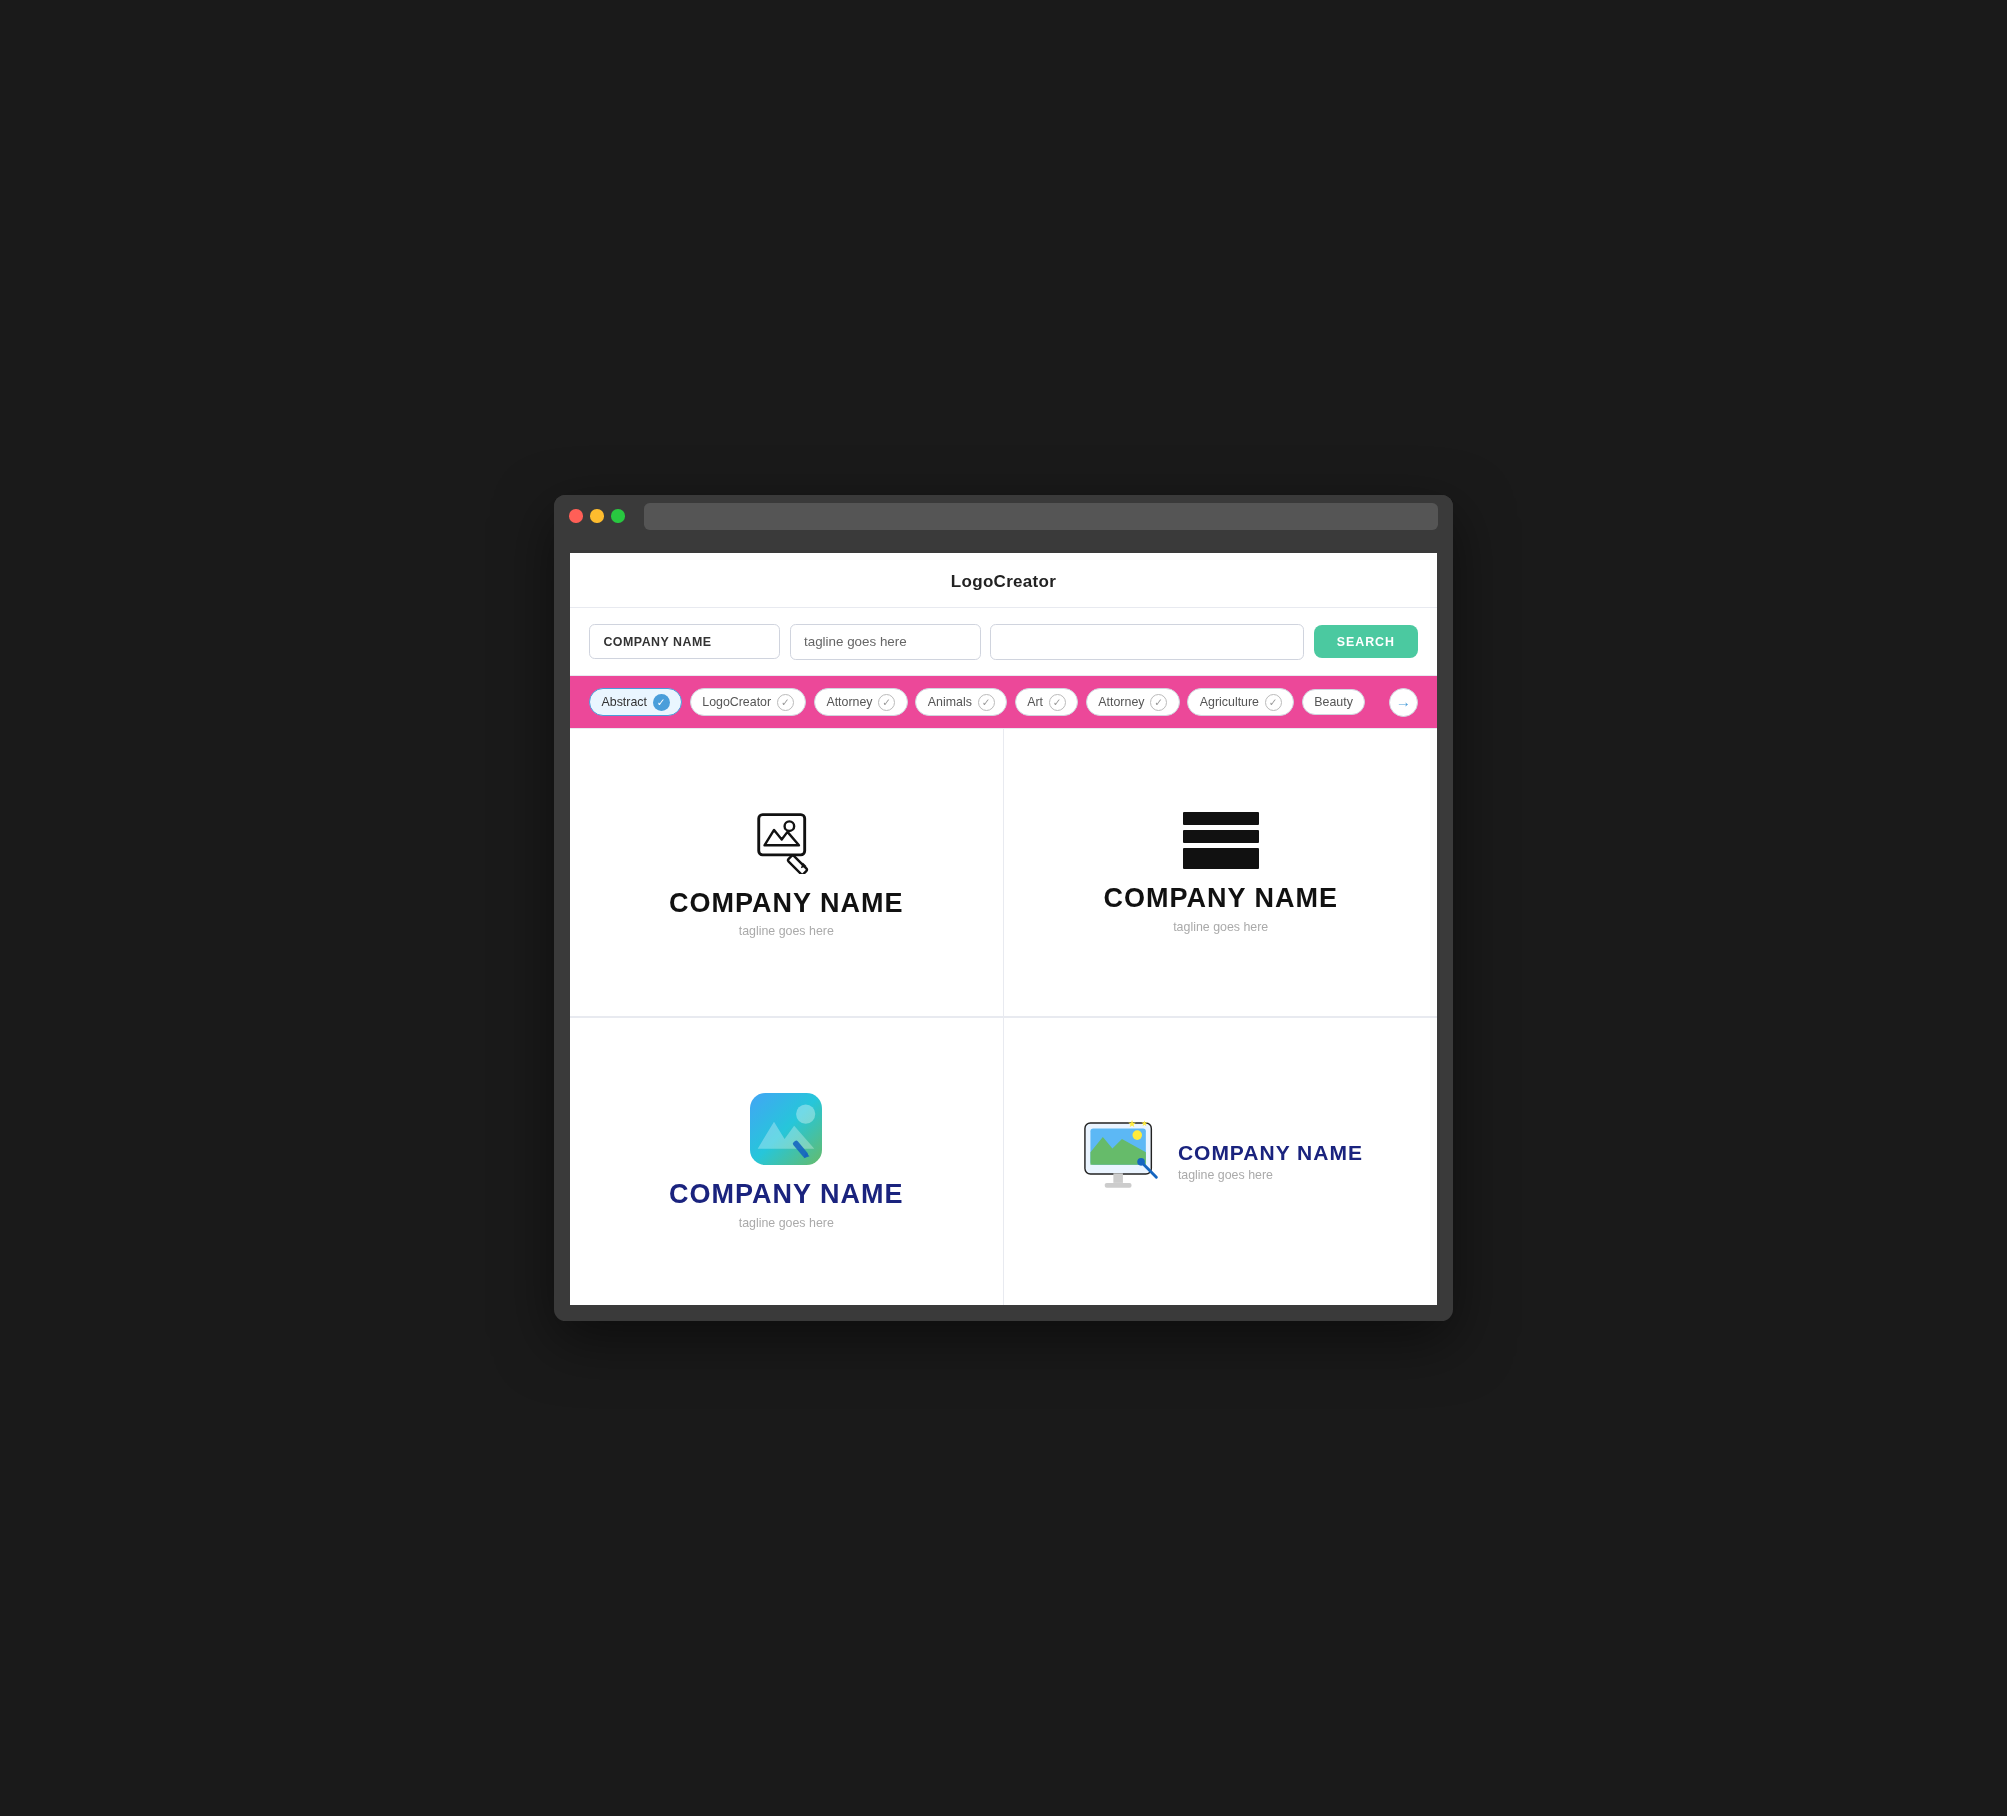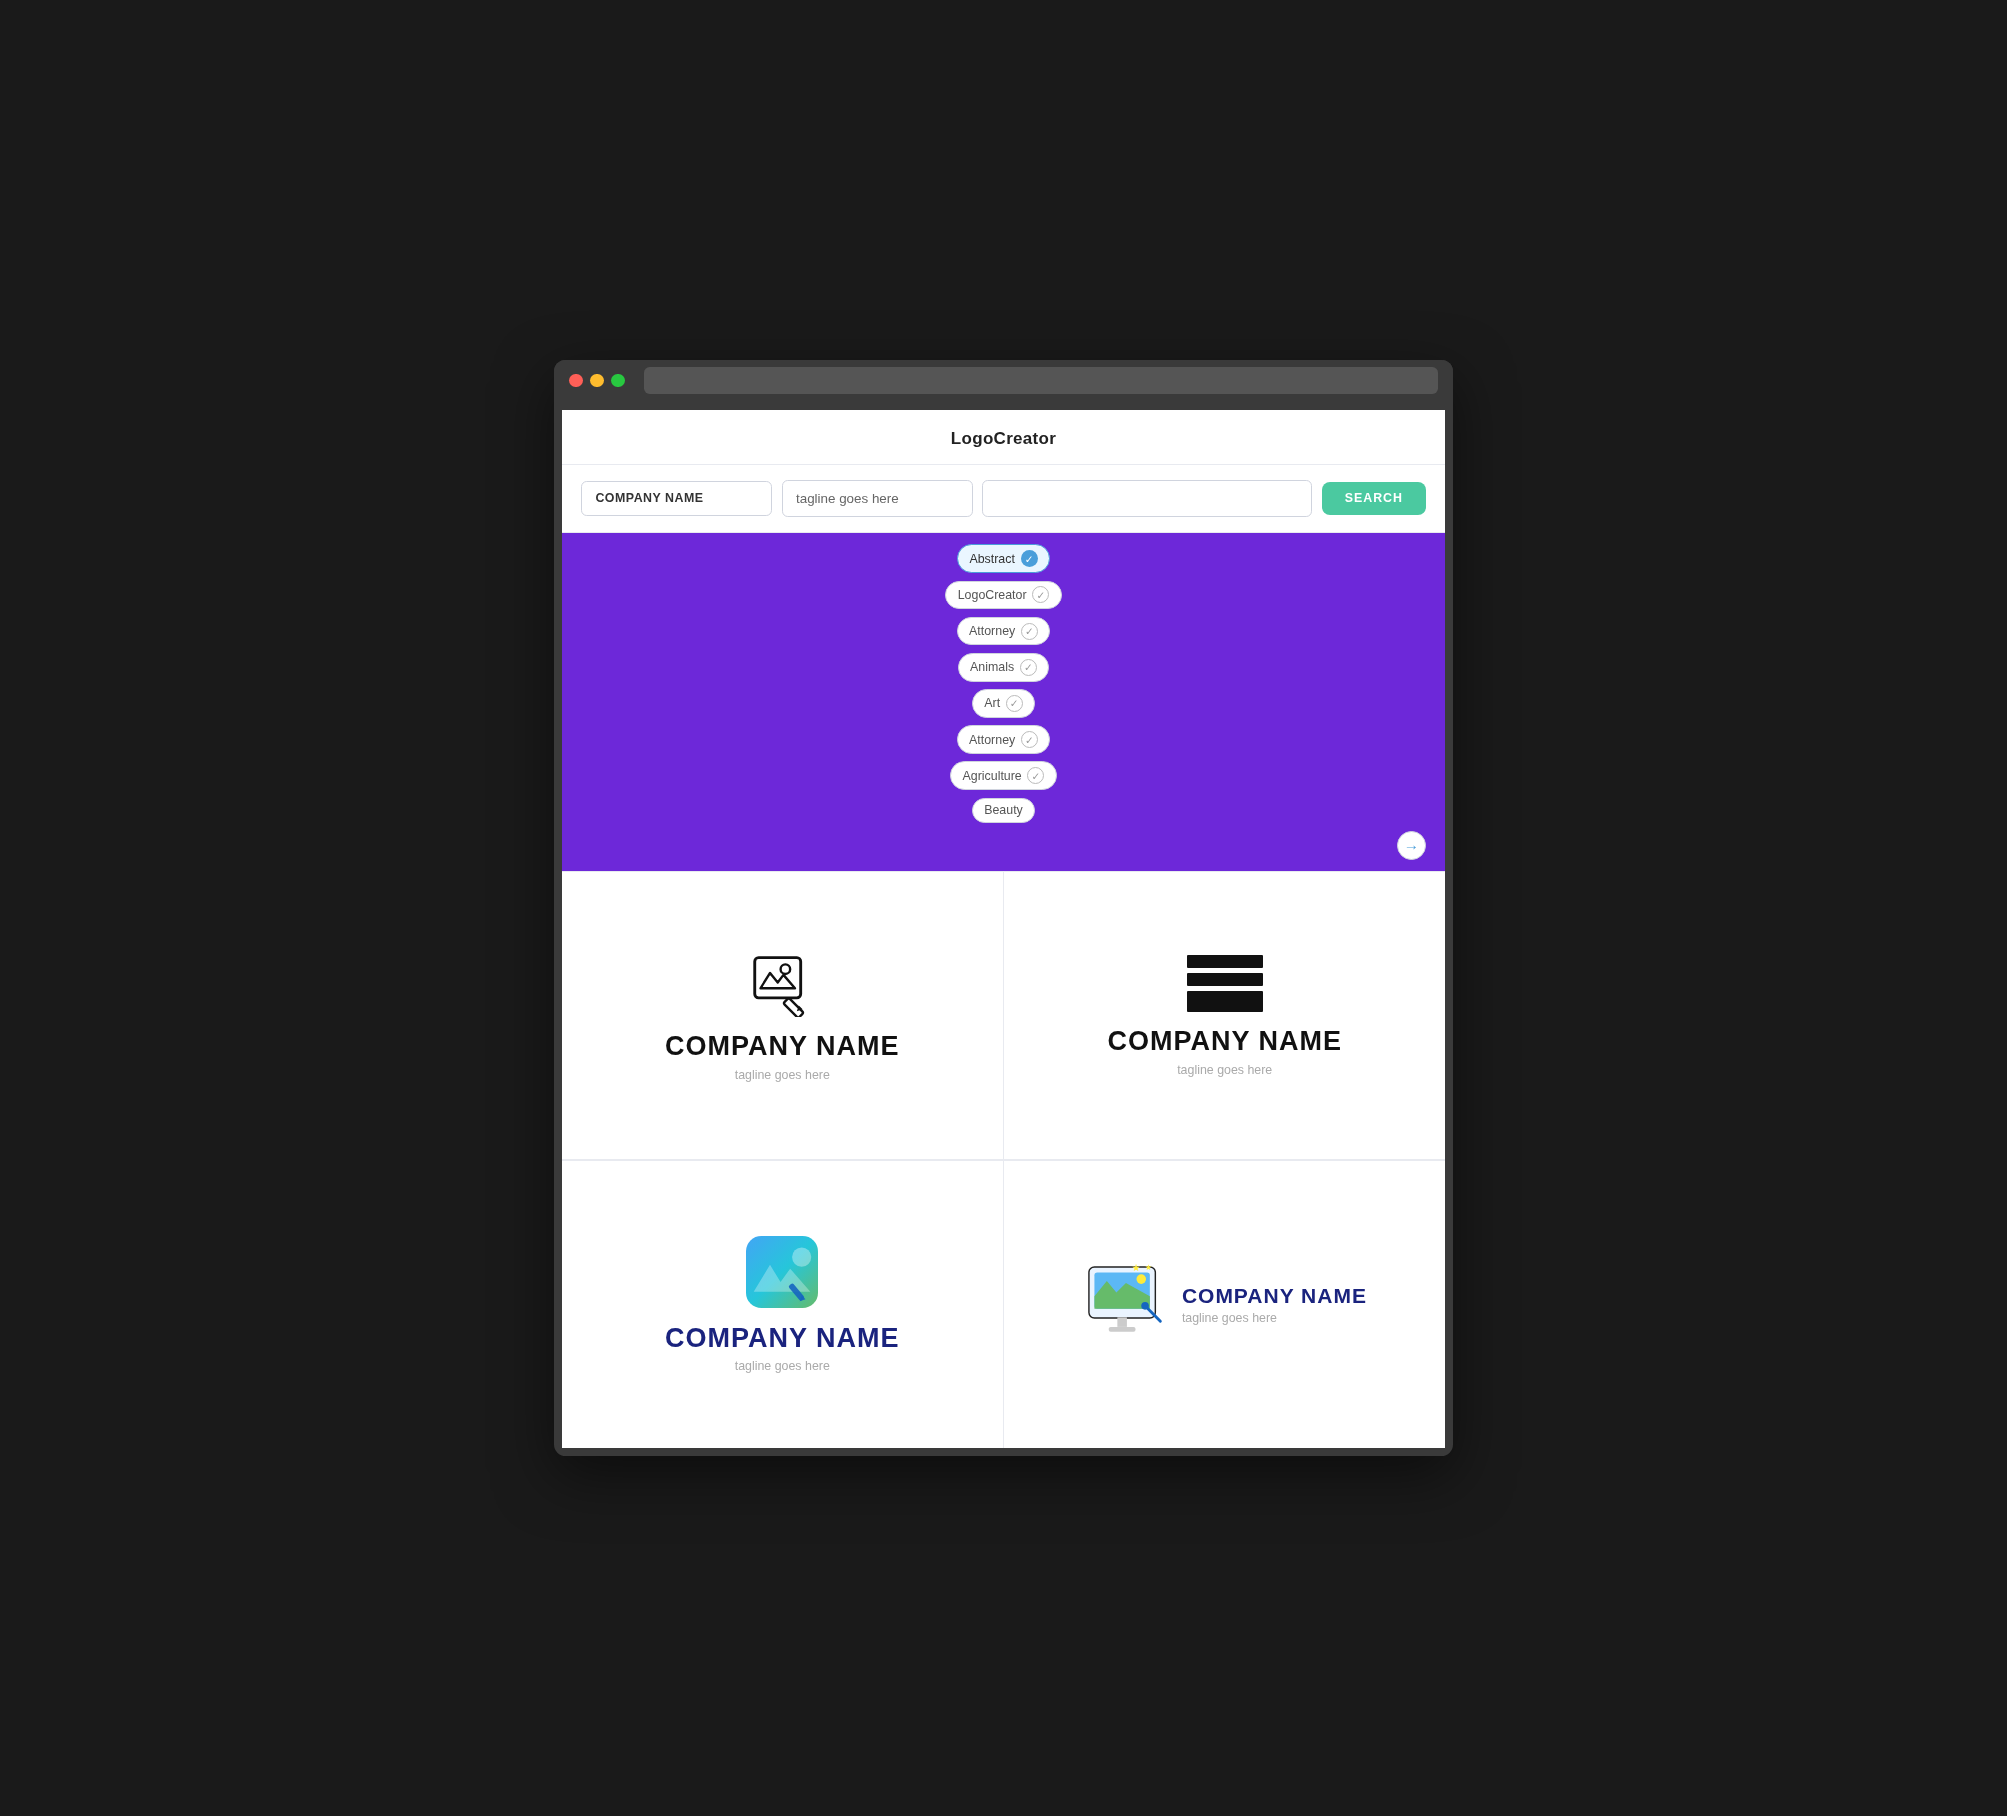--- a/index.html
+++ b/index.html
@@ -43,21 +43,21 @@
     .url-bar {
       flex: 1;
       margin-left: 11.5px;
       background: #555;
       border-radius: 5.7px;
       height: 27px;
     }
 
     .app-container {
       background: #fff;
-      margin: 8px;
+      margin: 16px;
     }
 
     .app-header {
       background: #fff;
       text-align: center;
       padding: 19px 0 15.3px;
       border-bottom: 1px solid #e8eaf0;
     }
 
     .app-title {
@@ -109,29 +109,28 @@
       border-radius: 8px;
       padding: 9.6px 23px;
       font-size: 12.4px;
       font-weight: 700;
       letter-spacing: 1px;
       cursor: pointer;
       text-transform: uppercase;
     }
 
     .filter-bar {
-      background: #6d28d9;
+      background: #ec4899;
       padding: 11.5px 19px;
       display: flex;
       align-items: center;
       gap: 7.6px;
       border-bottom: 1px solid #e8eaf0;
       flex-wrap: nowrap;
       overflow: hidden;
-      flex-direction: column;
     }
 
     .filter-chip {
       display: flex;
       align-items: center;
       gap: 5.7px;
       border: 1.4px solid #d0d4de;
       border-radius: 19px;
       padding: 4.8px 11.5px;
       font-size: 12.4px;

